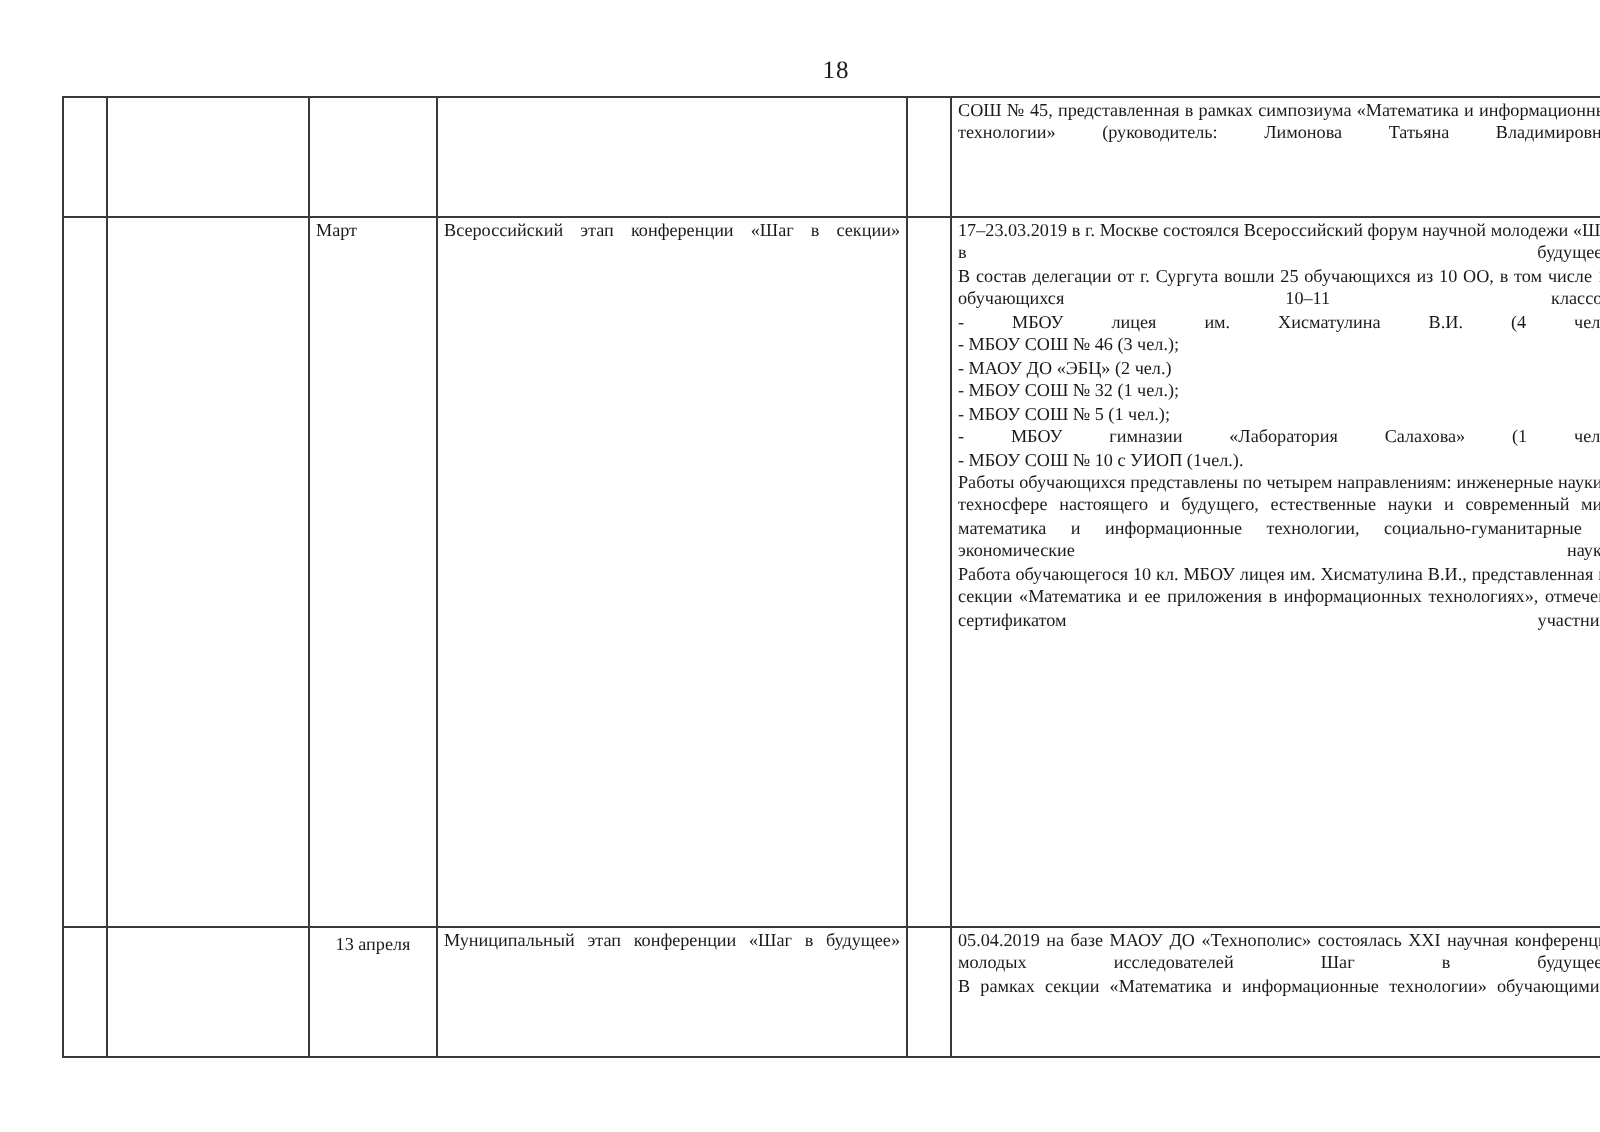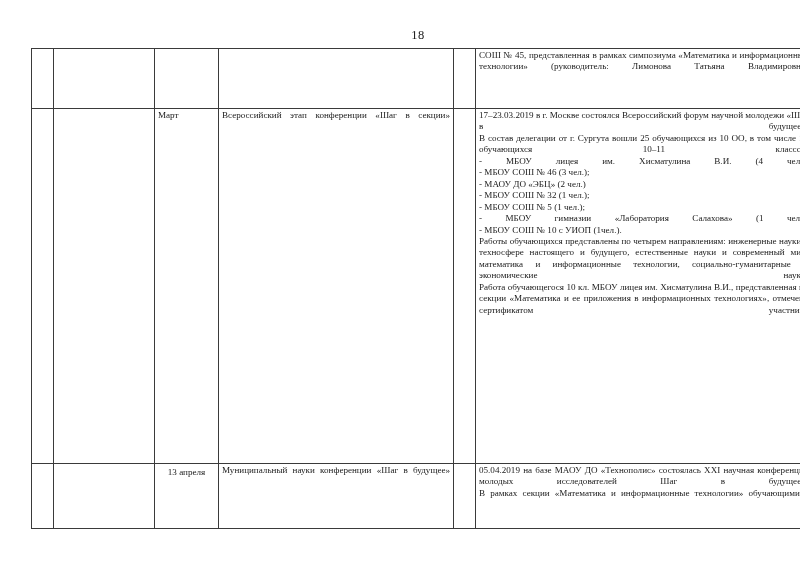--- a/index.html
+++ b/index.html
@@ -120,21 +120,21 @@
         </td>
       </tr>
 
       <tr class="row-last">
         <td class="c1"></td>
         <td class="c2"></td>
         <td class="c3 cell-center">
           <p>13 апреля</p>
         </td>
         <td class="c4 desc">
-          <p class="stretch">Муниципальный науки конференции «Шаг в будущее»</p>
+          <p class="stretch">Муниципальный этап конференции «Шаг в будущее»</p>
         </td>
         <td class="c5"></td>
         <td class="c6 desc">
           <p class="stretch">05.04.2019 на базе МАОУ ДО «Технополис» состоялась XXI научная конференция молодых исследователей Шаг в будущее».</p>
           <p class="stretch">В рамках секции «Математика и информационные технологии» обучающимися</p>
         </td>
       </tr>
     </tbody>
   </table>
 

